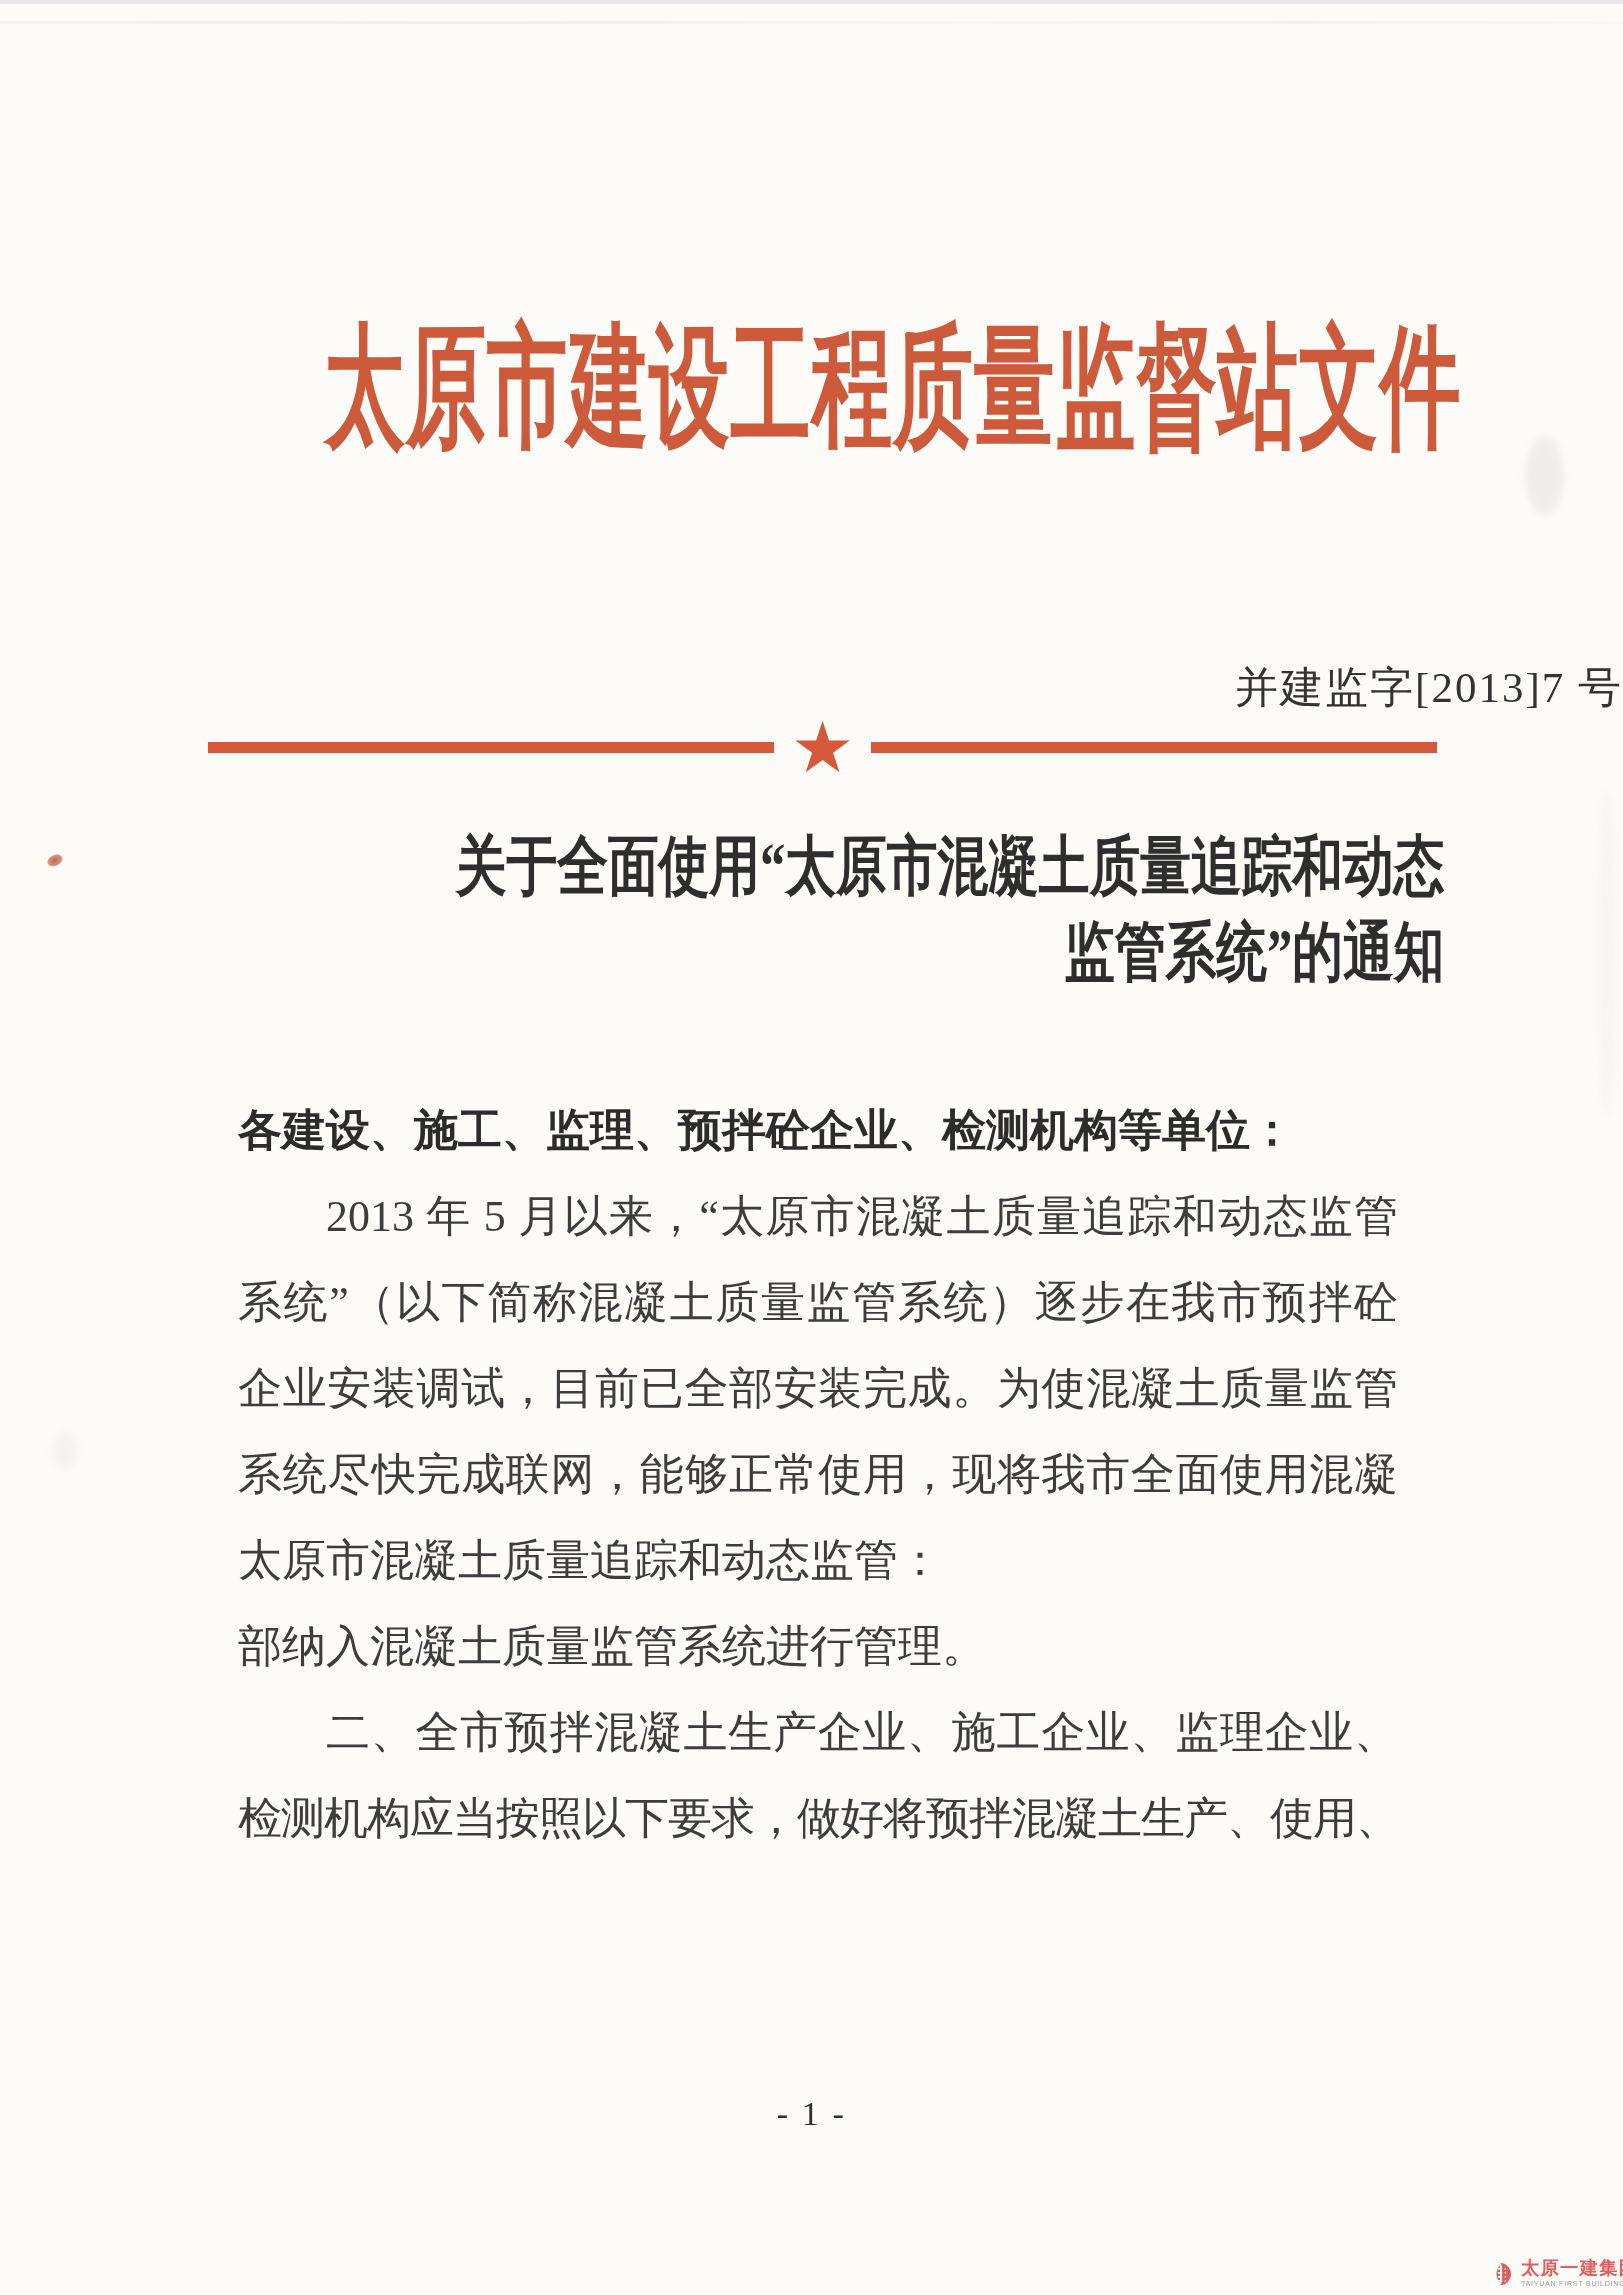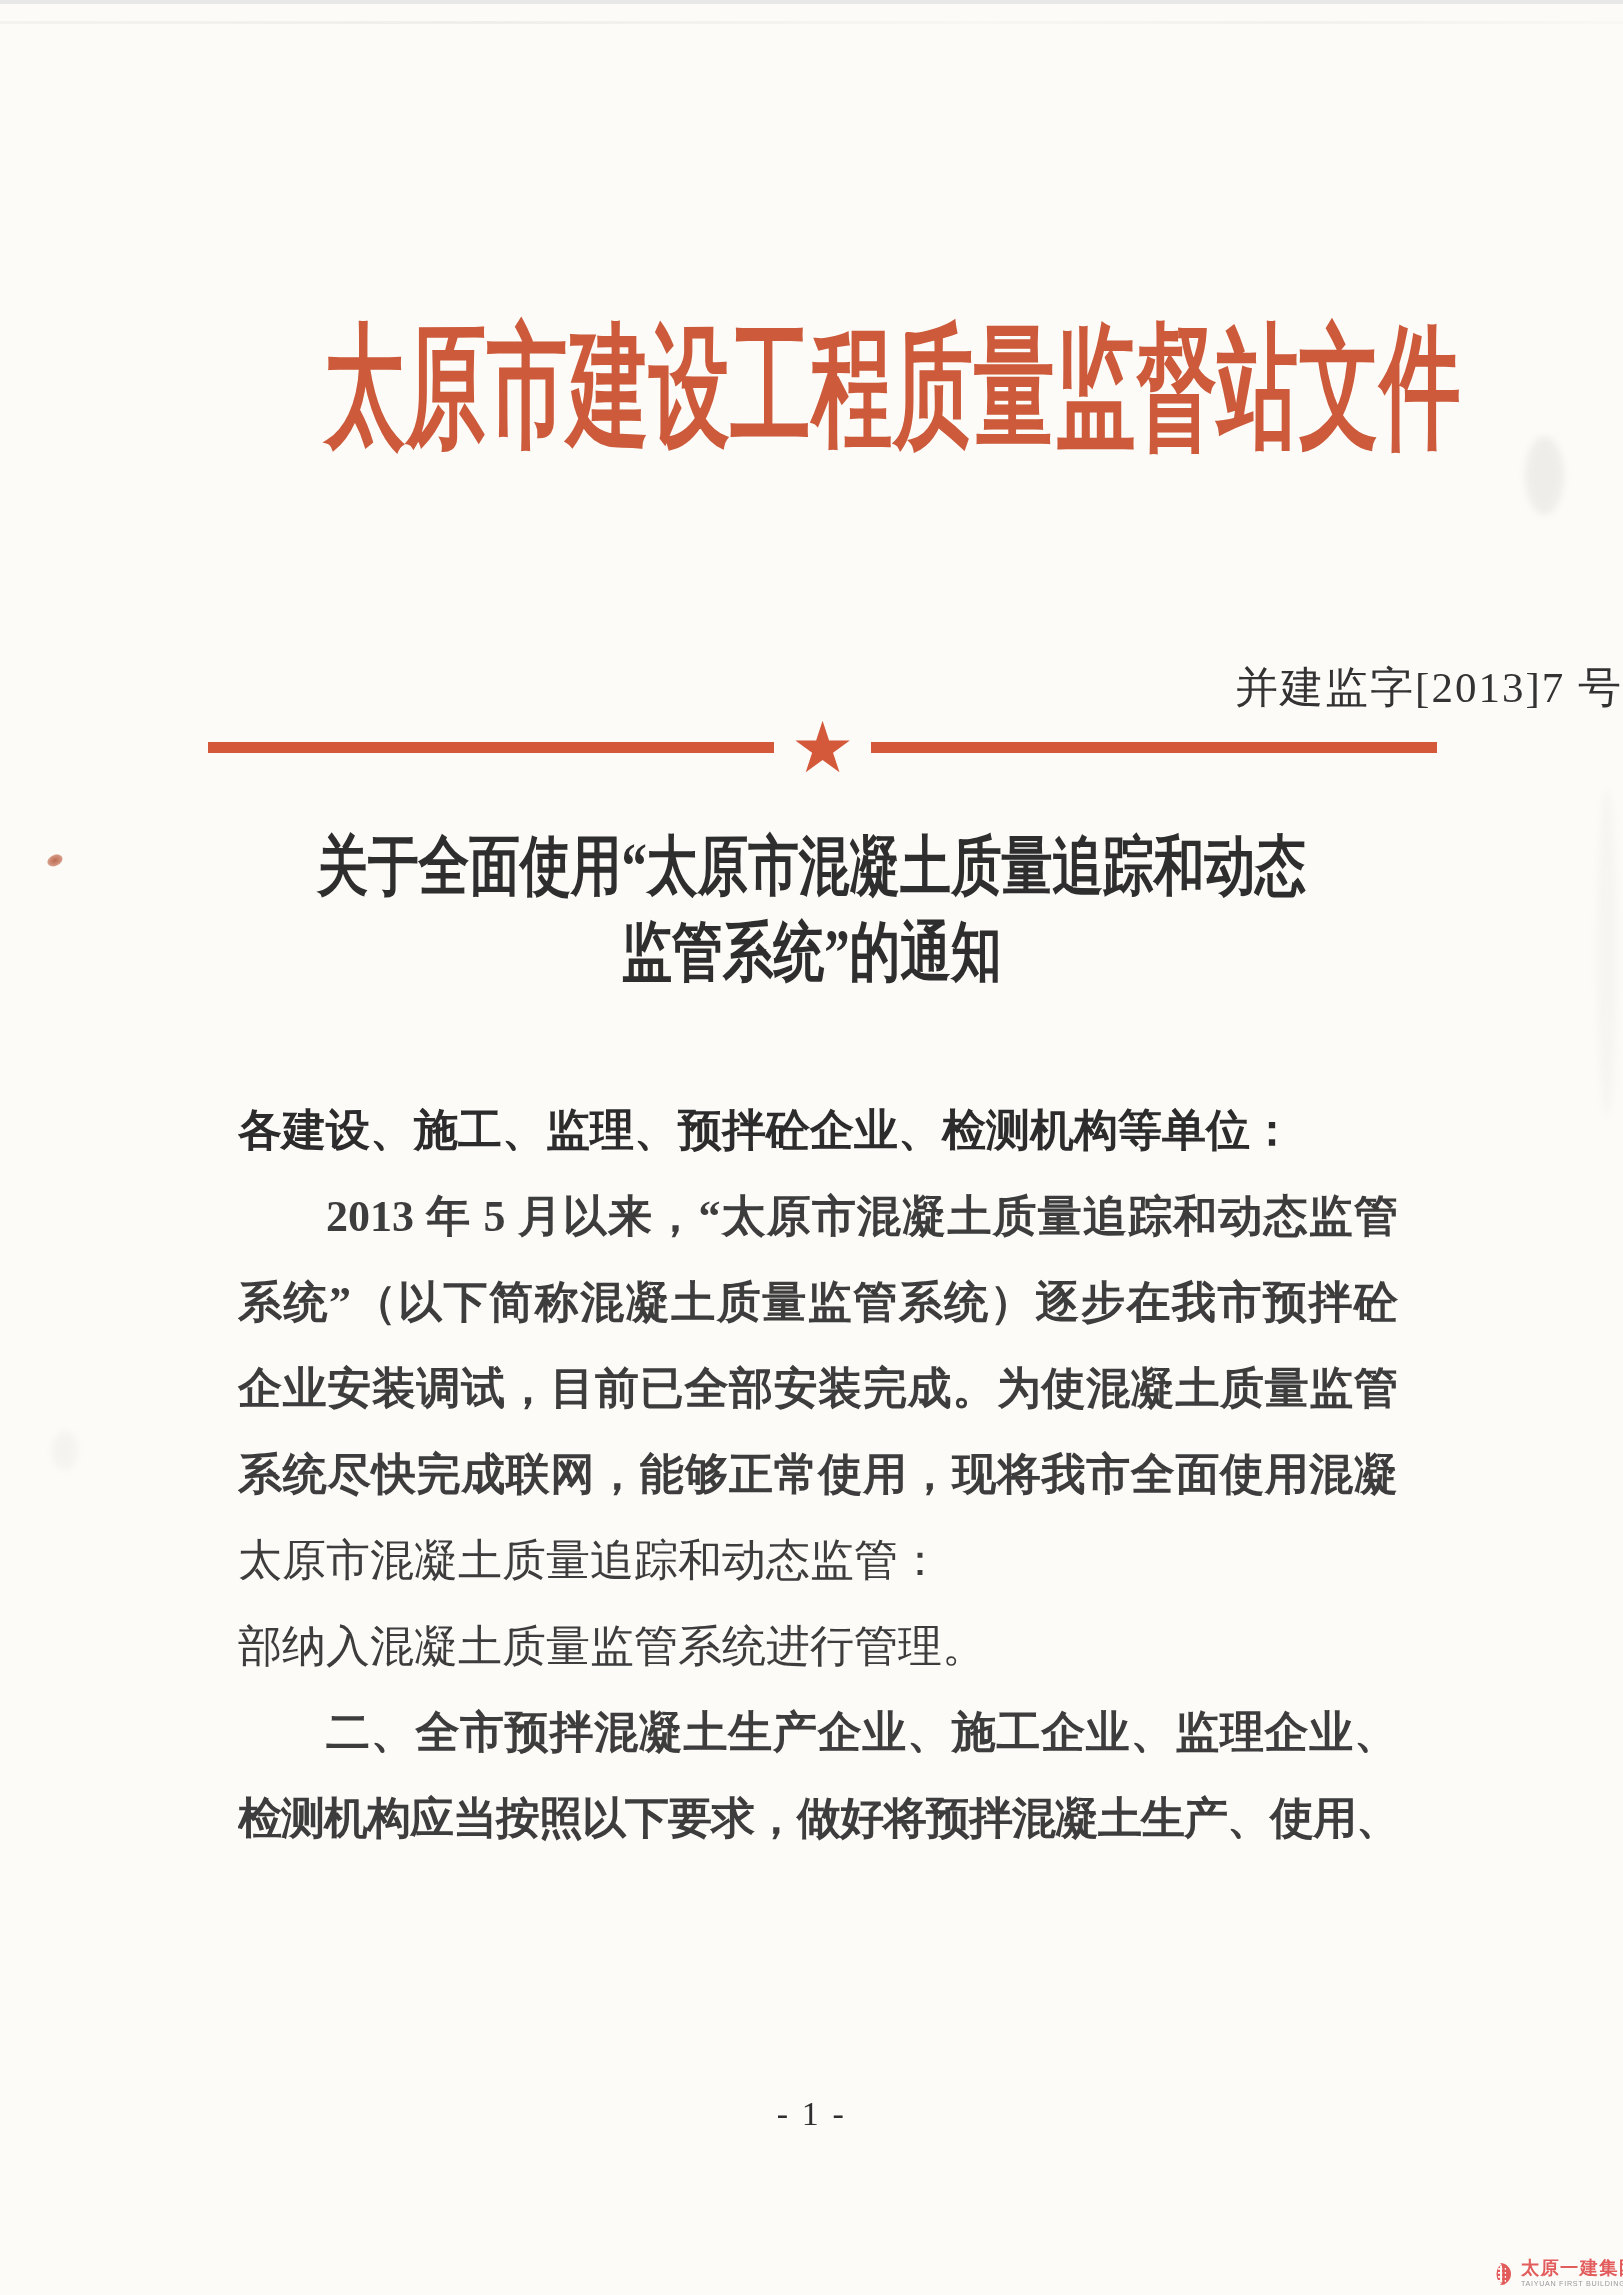--- a/index.html
+++ b/index.html
@@ -53,37 +53,37 @@
   .rule-seg{flex:1;height:10.5px;background:#d4583a;}
   .rule-star{
     width:97px;text-align:center;
     font-size:71px;line-height:65px;color:#d4583a;
     font-family:"DejaVu Sans",sans-serif;
   }
 
   
   .doc-title{
     position:absolute;top:819px;left:0;width:100%;
-    text-align:center;font-weight:bold;color:#2e2e2e;
+    text-align:right;font-weight:bold;color:#2e2e2e;
   }
   .doc-title .t-line{
     font-size:65px;line-height:86px;white-space:nowrap;
     transform:scaleX(0.78);transform-origin:center;
     letter-spacing:0px;
   }
 
   
   .body-text{
     position:absolute;top:1084px;left:238px;width:1160px;
     font-size:44px;color:#3d3d3d;
   }
   .bline{
     height:86px;line-height:86px;white-space:nowrap;overflow:hidden;
   }
-  .bline.just{white-space:normal;text-align:justify;text-align-last:justify;word-break:break-all;font-weight:bold;}
+  .bline.just{white-space:normal;text-align:justify;text-align-last:justify;word-break:break-all;}
   .bline.ind{text-indent:88px;}
   .bline.b{font-weight:bold;color:#2c2c2c;}
   .bline.tight{letter-spacing:-2px;}
 
   
   .page-number{
     position:absolute;top:2091px;left:0;width:100%;
     text-align:center;font-size:34px;letter-spacing:2.6px;color:#2f2f2f;
   }
 

